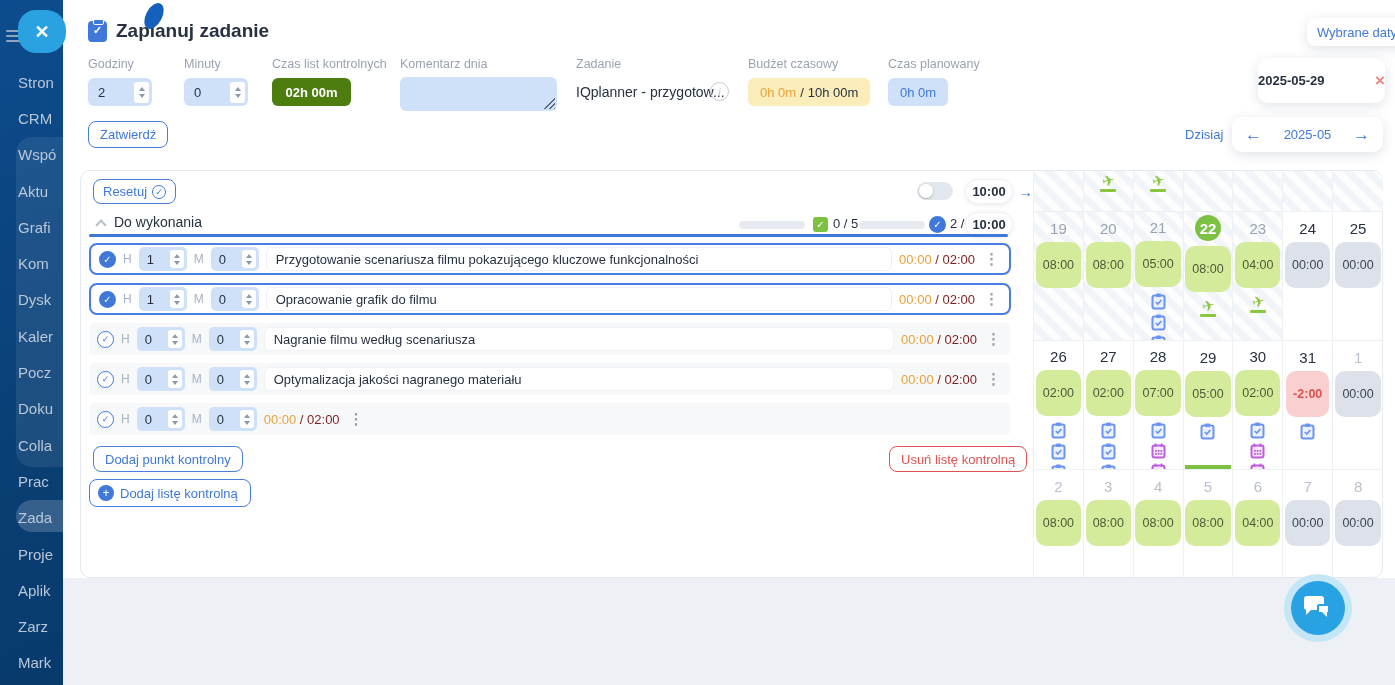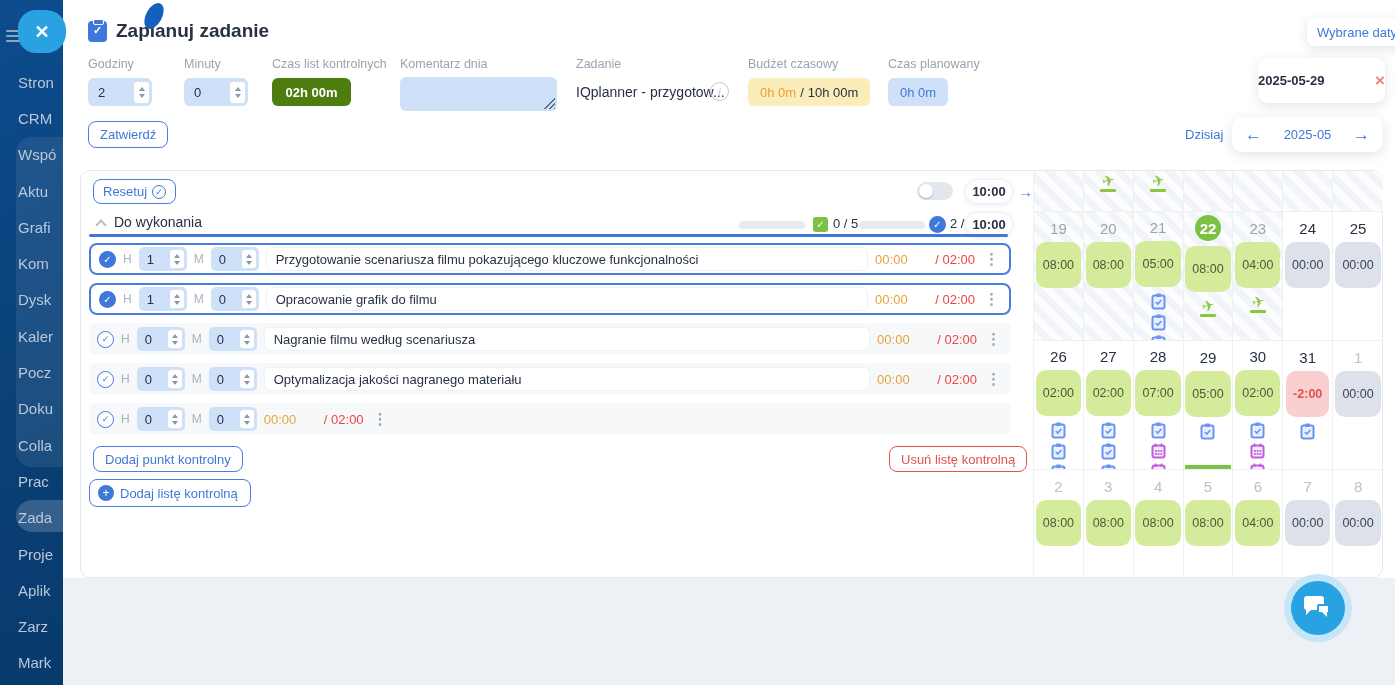--- a/index.html
+++ b/index.html
@@ -125,21 +125,21 @@
     color:#3f78d9; font-size:9px; display:flex; align-items:center; justify-content:center; flex:none; cursor:pointer; }
   .hm-label { font-size:12px; color:#a9b2c0; }
   .mini-num { width:48px; height:24px; background:#cfe1f9; border-radius:5px; display:flex; align-items:center;
     font-size:13px; color:#273142; padding-left:8px; flex:none; }
   .mini-num .spin { height:18px; width:14px; }
   .row-input { flex:1; height:24px; background:#fff; border:1px solid #eef1f5; border-radius:6px;
     font-size:13px; color:#273142; display:flex; align-items:center; padding:0 9px; white-space:nowrap;
     overflow:hidden; cursor:text; }
   .row-time { font-size:13px; white-space:nowrap; flex:none; }
   .row-time .spent { color:#e8a23d; }
-  .row-time .total { color:#ef4444;padding-left:24px; }
+  .row-time .total { color:#7f1d1d; }
   .kebab { color:#98a1b0; font-size:15px; font-weight:bold; flex:none; padding:0 2px; cursor:pointer; }
 
   .add-point-btn { position:absolute; left:12px; top:275px; height:26px; padding:0 11px; background:#fff;
     border:1px solid #4a7de0; border-radius:8px; color:#3f78d9; font-size:13px; display:flex; align-items:center; cursor:pointer; }
   .remove-list-btn { position:absolute; left:808px; top:275px; height:26px; padding:0 11px; background:#fff;
     border:1px solid #e05252; border-radius:8px; color:#e05252; font-size:13px; display:flex; align-items:center; cursor:pointer; }
   .add-list-btn { position:absolute; left:8px; top:308px; height:28px; padding:0 12px 0 8px; background:#fff;
     border:1px solid #4a7de0; border-radius:8px; color:#3f78d9; font-size:13px; display:flex; align-items:center; gap:6px; cursor:pointer; }
   .plus-circle { width:16px; height:16px; background:#3f78d9; border-radius:50%; color:#fff; font-size:12px;
     display:flex; align-items:center; justify-content:center; }

